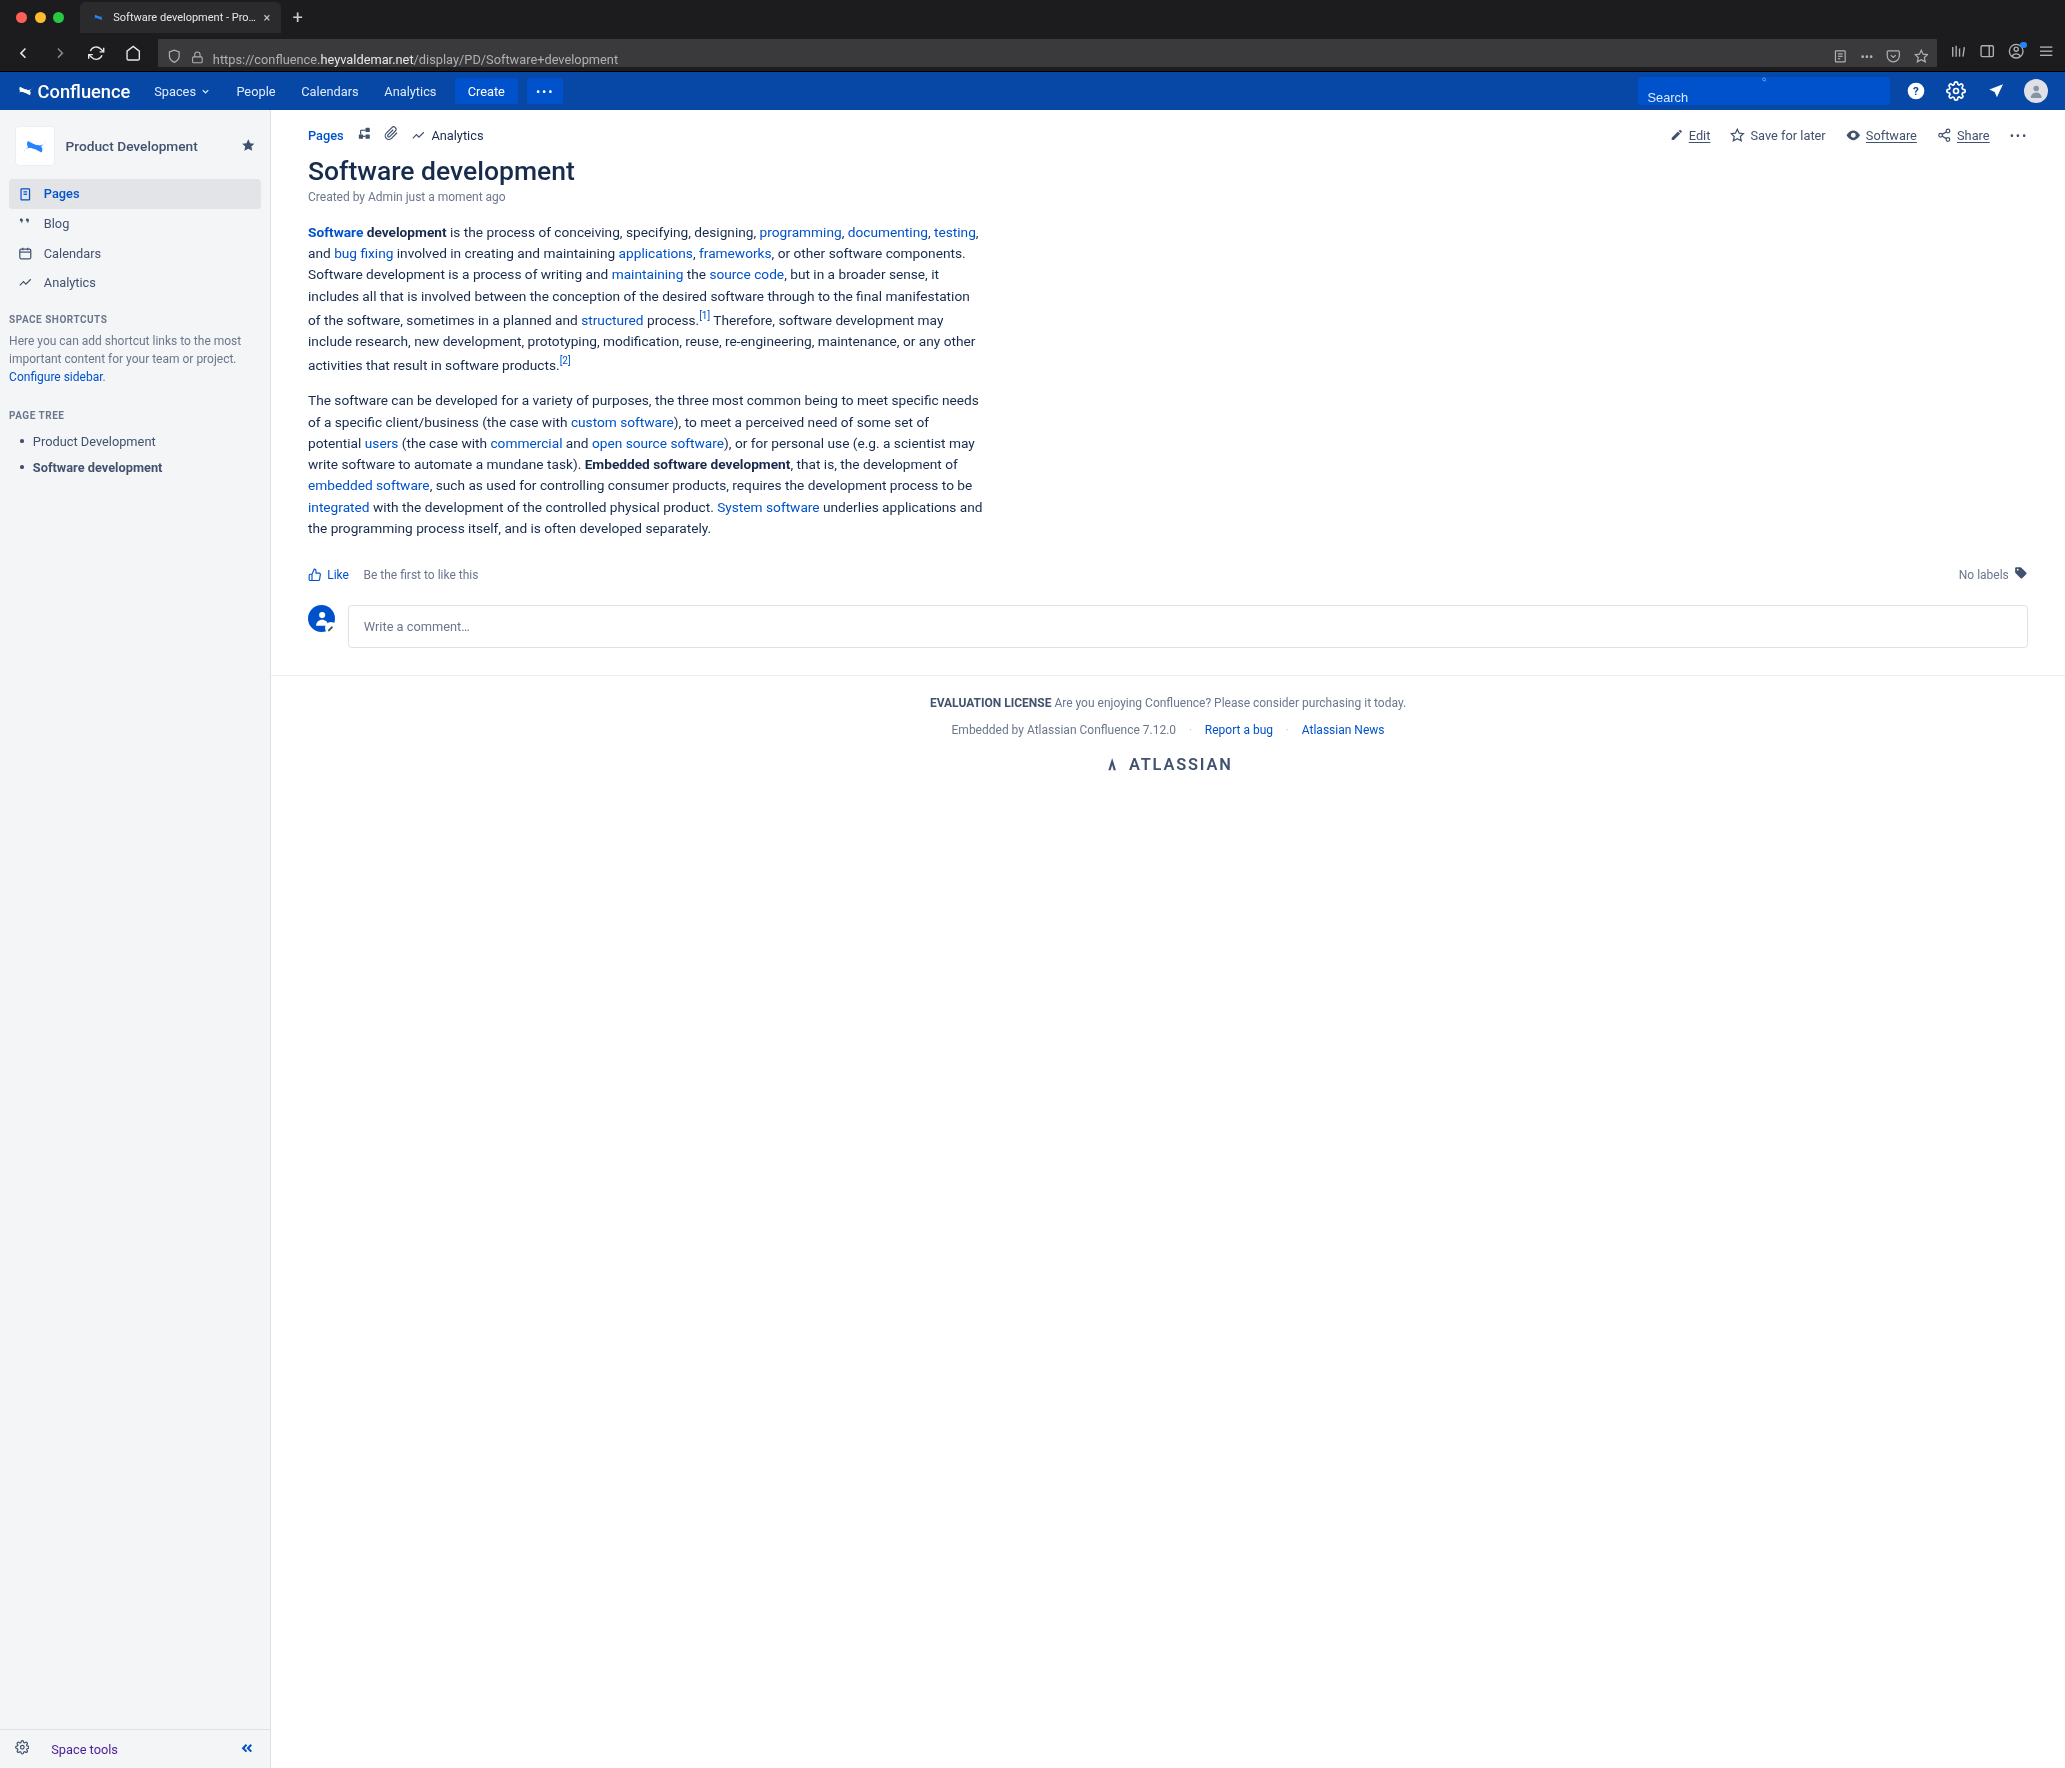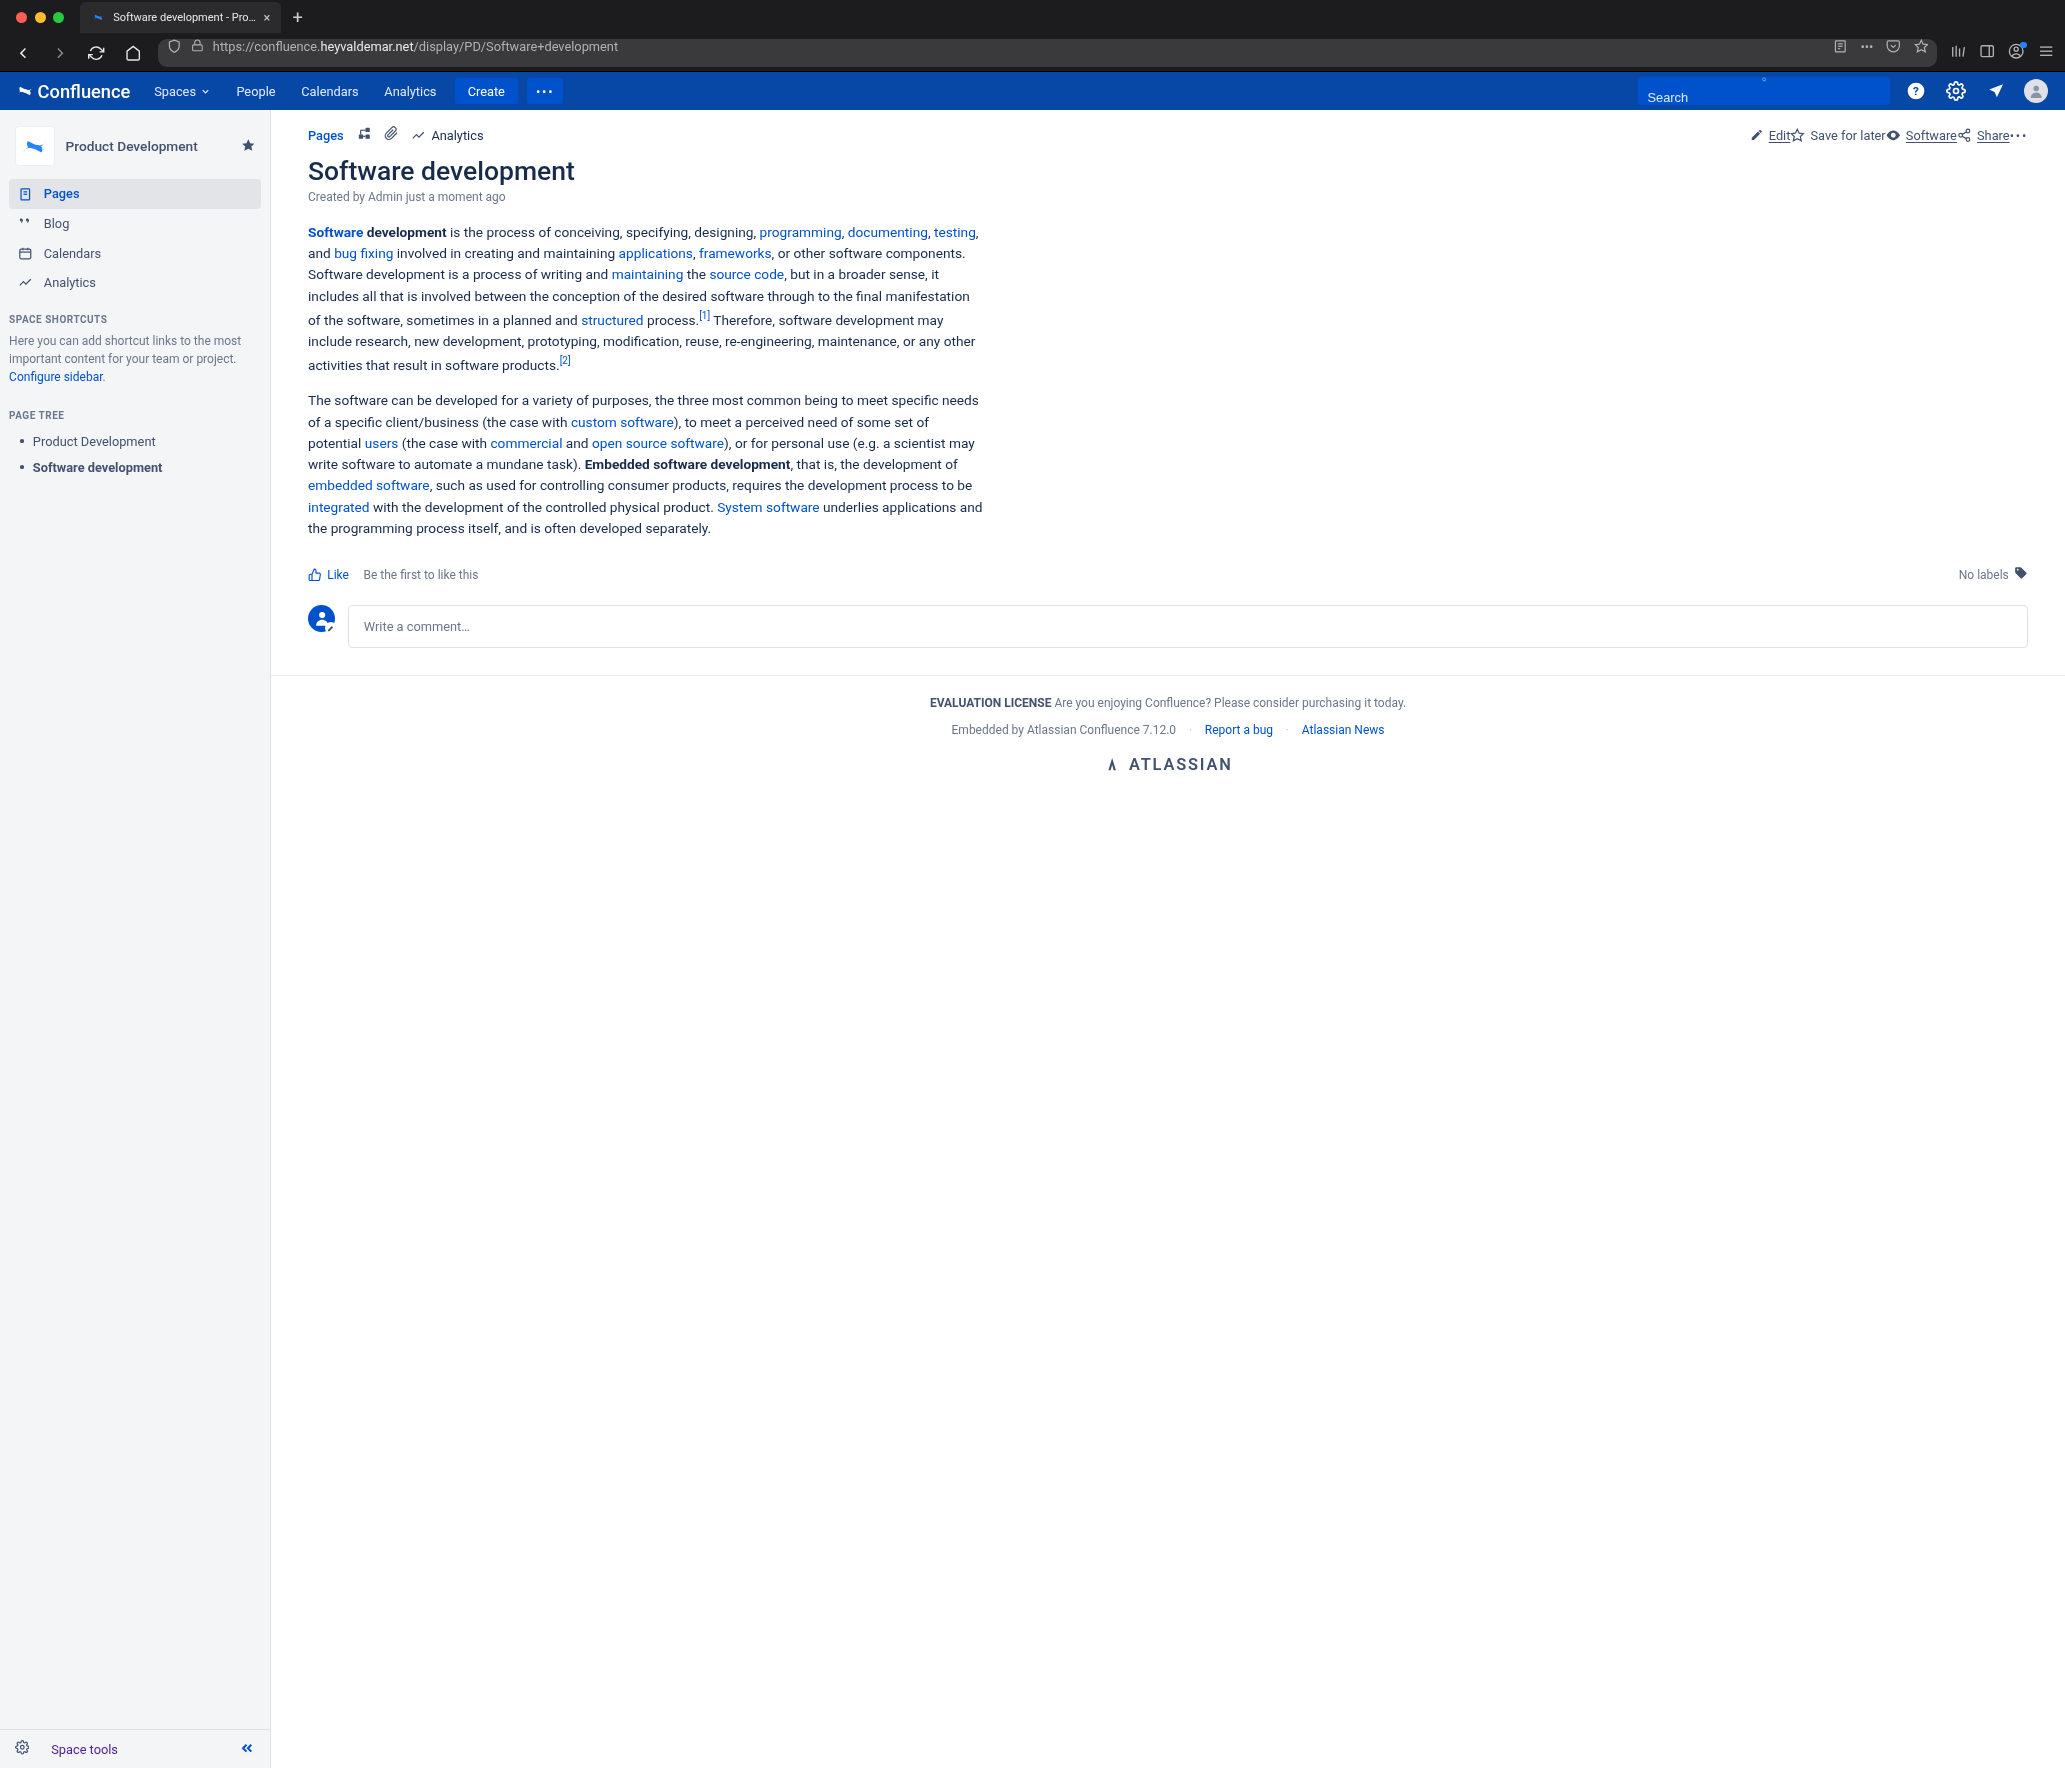--- a/index.html
+++ b/index.html
@@ -13,21 +13,21 @@
 .tl { width: 11px; height: 11px; border-radius: 50%; }
 .tl.red { background: #ff5f57; } .tl.yellow { background: #febc2e; } .tl.green { background: #28c840; }
 .tab { display: flex; align-items: center; gap: 7.3px; background: #2b2b2d; padding: 0 11px; height: 31px; border-radius: 5.5px 5.5px 0 0; margin-left: 7.3px; max-width: 201px; }
 .tab-favicon { width: 14.6px; height: 14.6px; display: flex; align-items: center; justify-content: center; }
 .tab-title { color: #e8e8e8; font-size: 11px; white-space: nowrap; overflow: hidden; text-overflow: ellipsis; flex: 1; }
 .tab-close { color: #ccc; font-size: 12.8px; cursor: pointer; }
 .new-tab { color: #ccc; font-size: 18.3px; margin-left: 11px; cursor: pointer; }
 .url-bar-row { display: flex; align-items: center; height: 37px; padding: 0 11px; gap: 12.8px; border-bottom: 0.9px solid #000; }
 .nav-btn { width: 24px; height: 24px; display: flex; align-items: center; justify-content: center; color: #888; cursor: pointer; }
 .nav-btn.enabled { color: #e8e8e8; }
-.url-bar { flex: 1; background: #3a3a3c; border-radius: 9px; height: 27.4px; display: flex; align-items: flex-start; padding: 0 9.1px; gap: 9.1px; color: #b0b0b0; font-size: 12.8px; }
+.url-bar { flex: 1; background: #3a3a3c; border-radius: 1px; height: 27.4px; display: flex; align-items: flex-end; padding: 0 9.1px; gap: 9.1px; color: #b0b0b0; font-size: 12.8px; }
 .url-host { color: #e8e8e8; }
 .url-icons-right { display: flex; gap: 12.8px; margin-left: auto; }
 .chrome-right { display: flex; gap: 12.8px; align-items: center; }
 
 
 .top-nav { background: #0747A6; color: #DEEBFF; height: 38px; display: flex; align-items: center; padding: 0 14.6px; gap: 3.7px; }
 .logo { display: flex; align-items: center; gap: 3px; font-size: 18.3px; font-weight: 500; color: #fff; margin-right: 9.1px; }
 .nav-item { padding: 5.5px 11px; color: #DEEBFF; cursor: pointer; border-radius: 2.7px; display: flex; align-items: center; gap: 3.7px; }
 .create-btn { background: #0052CC; color: #fff; font-weight: 400; padding: 5.5px 12.8px; border-radius: 2.7px; margin-left: 3.7px; cursor: pointer; }
 .more-btn { background: #0052CC; color: #fff; padding: 5.5px 9.1px; border-radius: 2.7px; margin-left: 5.5px; cursor: pointer; letter-spacing: 1.8px; }
@@ -56,21 +56,21 @@
 .sb-text { font-size: 12px; color: #6B778C; padding: 0 9.1px 7.3px; line-height: 1.5; }
 .tree-item { display: flex; align-items: center; gap: 9.1px; padding: 5.5px 9.1px 5.5px 3.7px; color: #42526E; font-size: 12.8px; cursor: pointer; }
 .tree-item.current { font-weight: 700; }
 .tree-bullet { width: 3.7px; height: 3.7px; background: #42526E; border-radius: 50%; margin-left: 7.3px; }
 .sidebar-footer { margin-top: auto; border-top: 0.9px solid #e0e0e0; padding: 9.1px 14.6px; display: flex; align-items: center; gap: 22px; color: #4c1d95; }
 .collapse-btn { margin-left: auto; color: #0052CC; cursor: pointer; }
 
 
 .page-header-row { display: flex; align-items: center; padding: 16.4px 37px 5.5px; gap: 12.8px; }
 .breadcrumb-link { color: #0052CC; font-weight: 500; }
-.header-actions { margin-left: auto; display: flex; align-items: center; color: #42526E; }
+.header-actions { margin-left: auto; display: flex; align-items: center; gap: 20px; color: #42526E; }
 .header-action { display: flex; align-items: center; gap: 5.5px; cursor: pointer; }
 .header-action span.ul { text-decoration: underline; text-decoration-color: #42526E; text-underline-offset: 1.8px; }
 .page-title { font-size: 26.5px; font-weight: 500; color: #172B4D; padding: 5.5px 37px 3.7px; }
 .page-meta { color: #6B778C; font-size: 12px; padding: 0 37px 18.3px; }
 .page-body { padding: 0 37px; font-size: 13.7px; line-height: 1.55; color: #172B4D; max-width: 749px; }
 .page-body p { margin-bottom: 14.6px; }
 .page-body sup a { font-size: 10px; }
 .like-row { display: flex; align-items: center; gap: 14.6px; padding: 12.8px 37px; color: #6B778C; font-size: 12px; }
 .like-btn { display: flex; align-items: center; gap: 5.5px; color: #0052CC; cursor: pointer; }
 .labels-right { margin-left: auto; display: flex; align-items: center; gap: 5.5px; }

